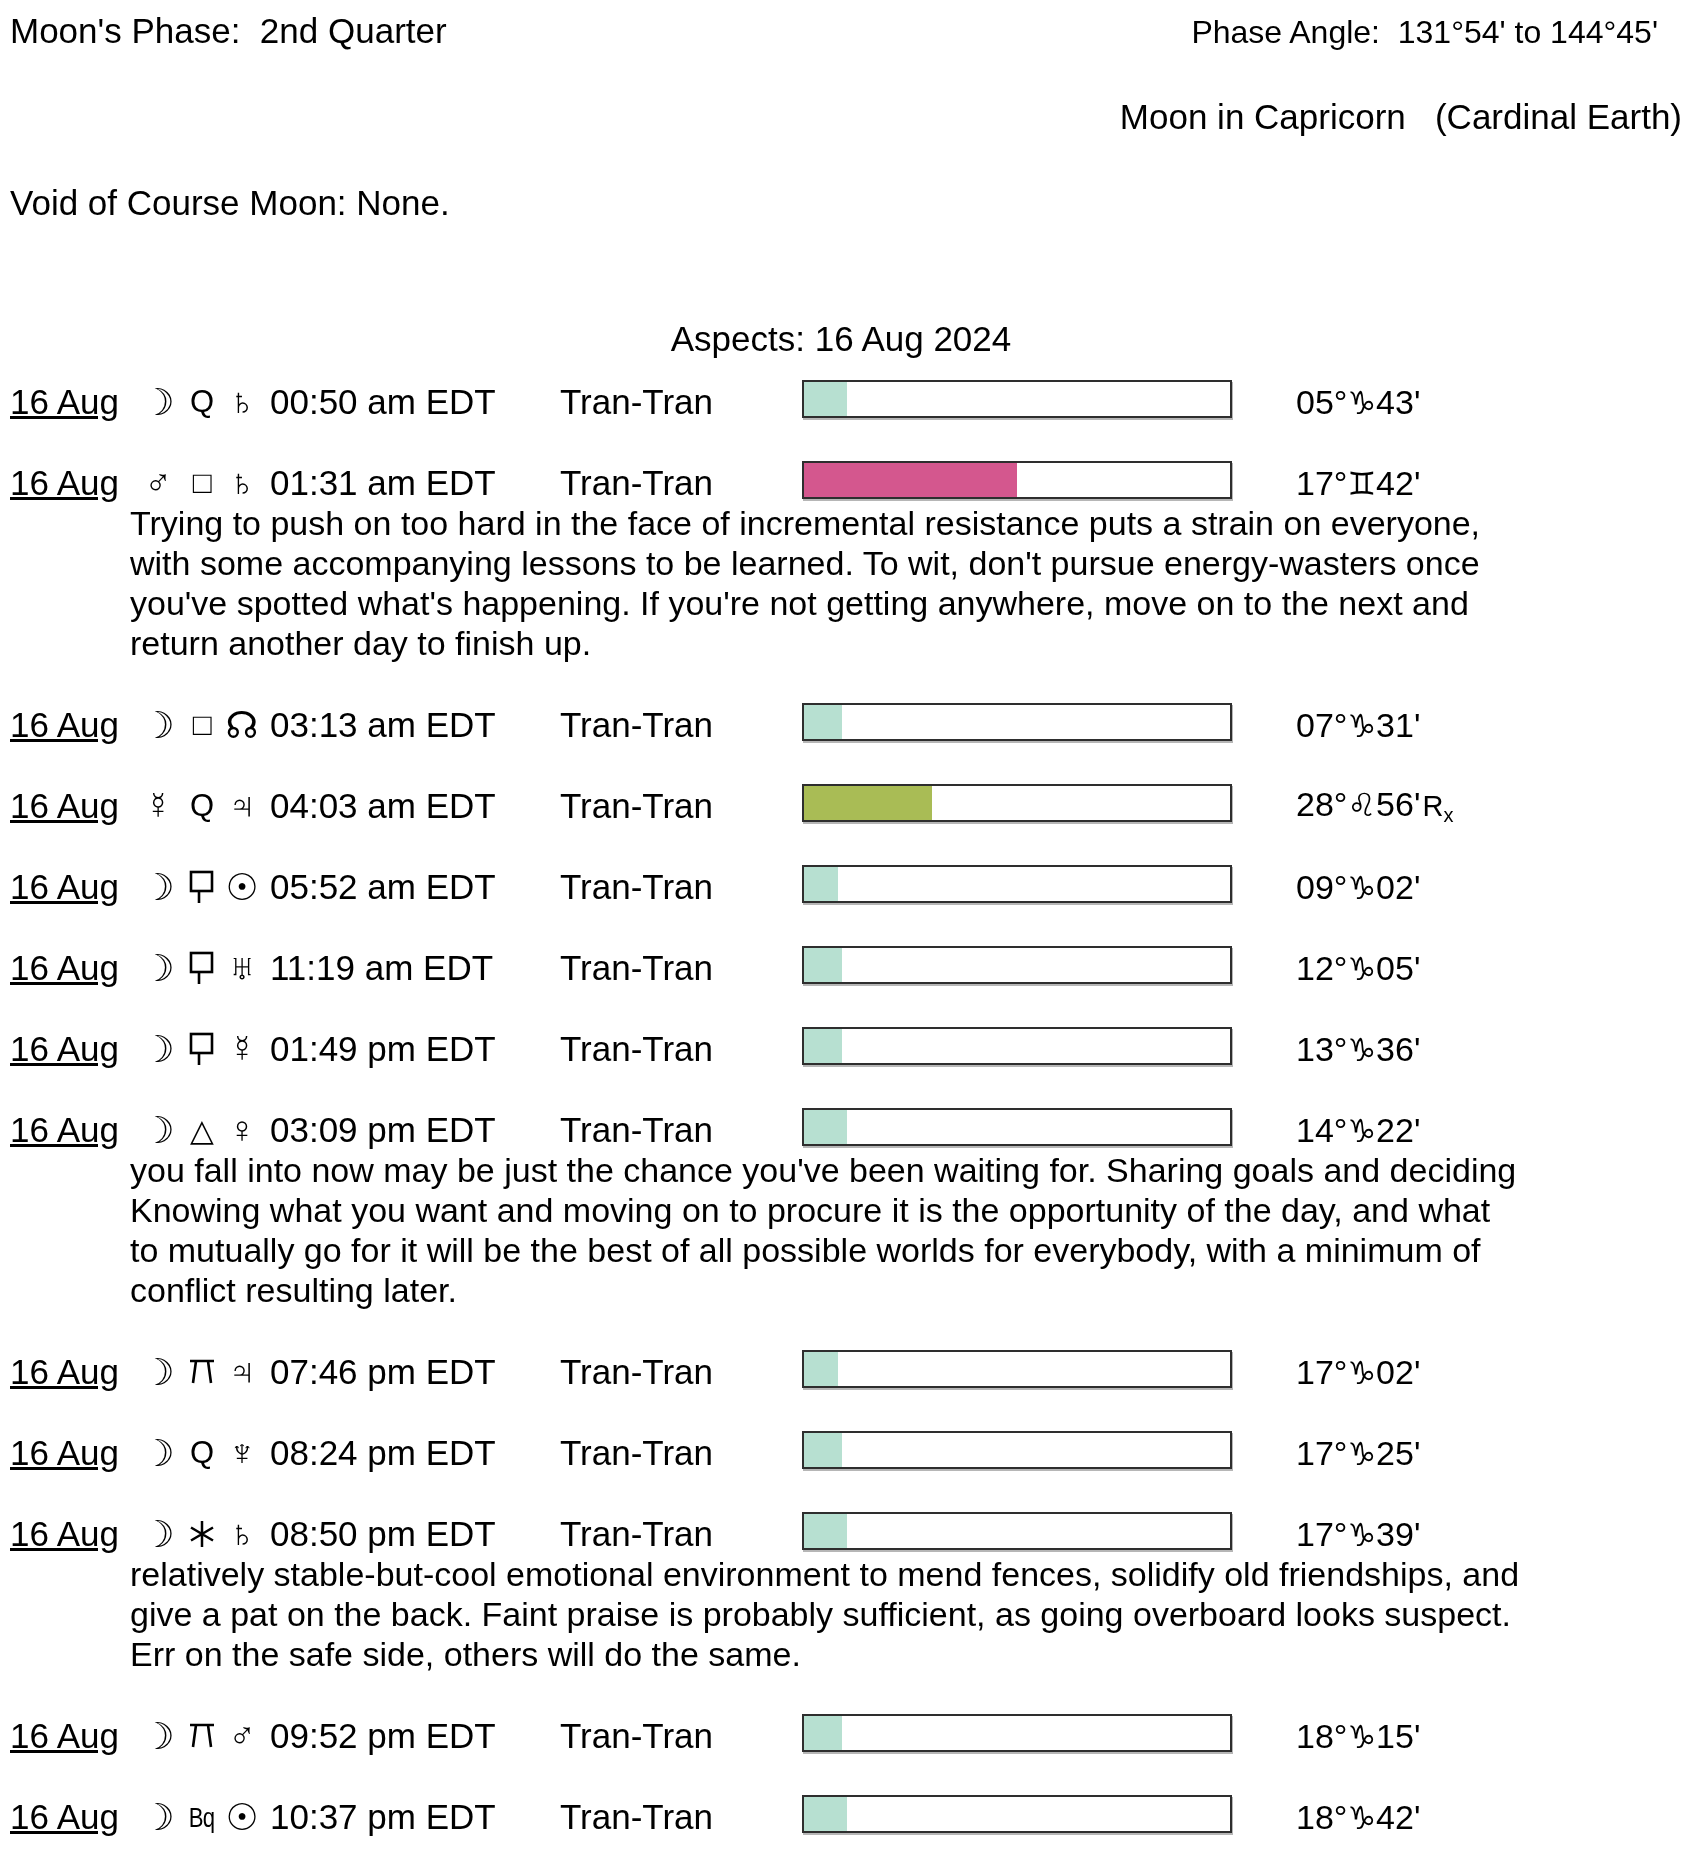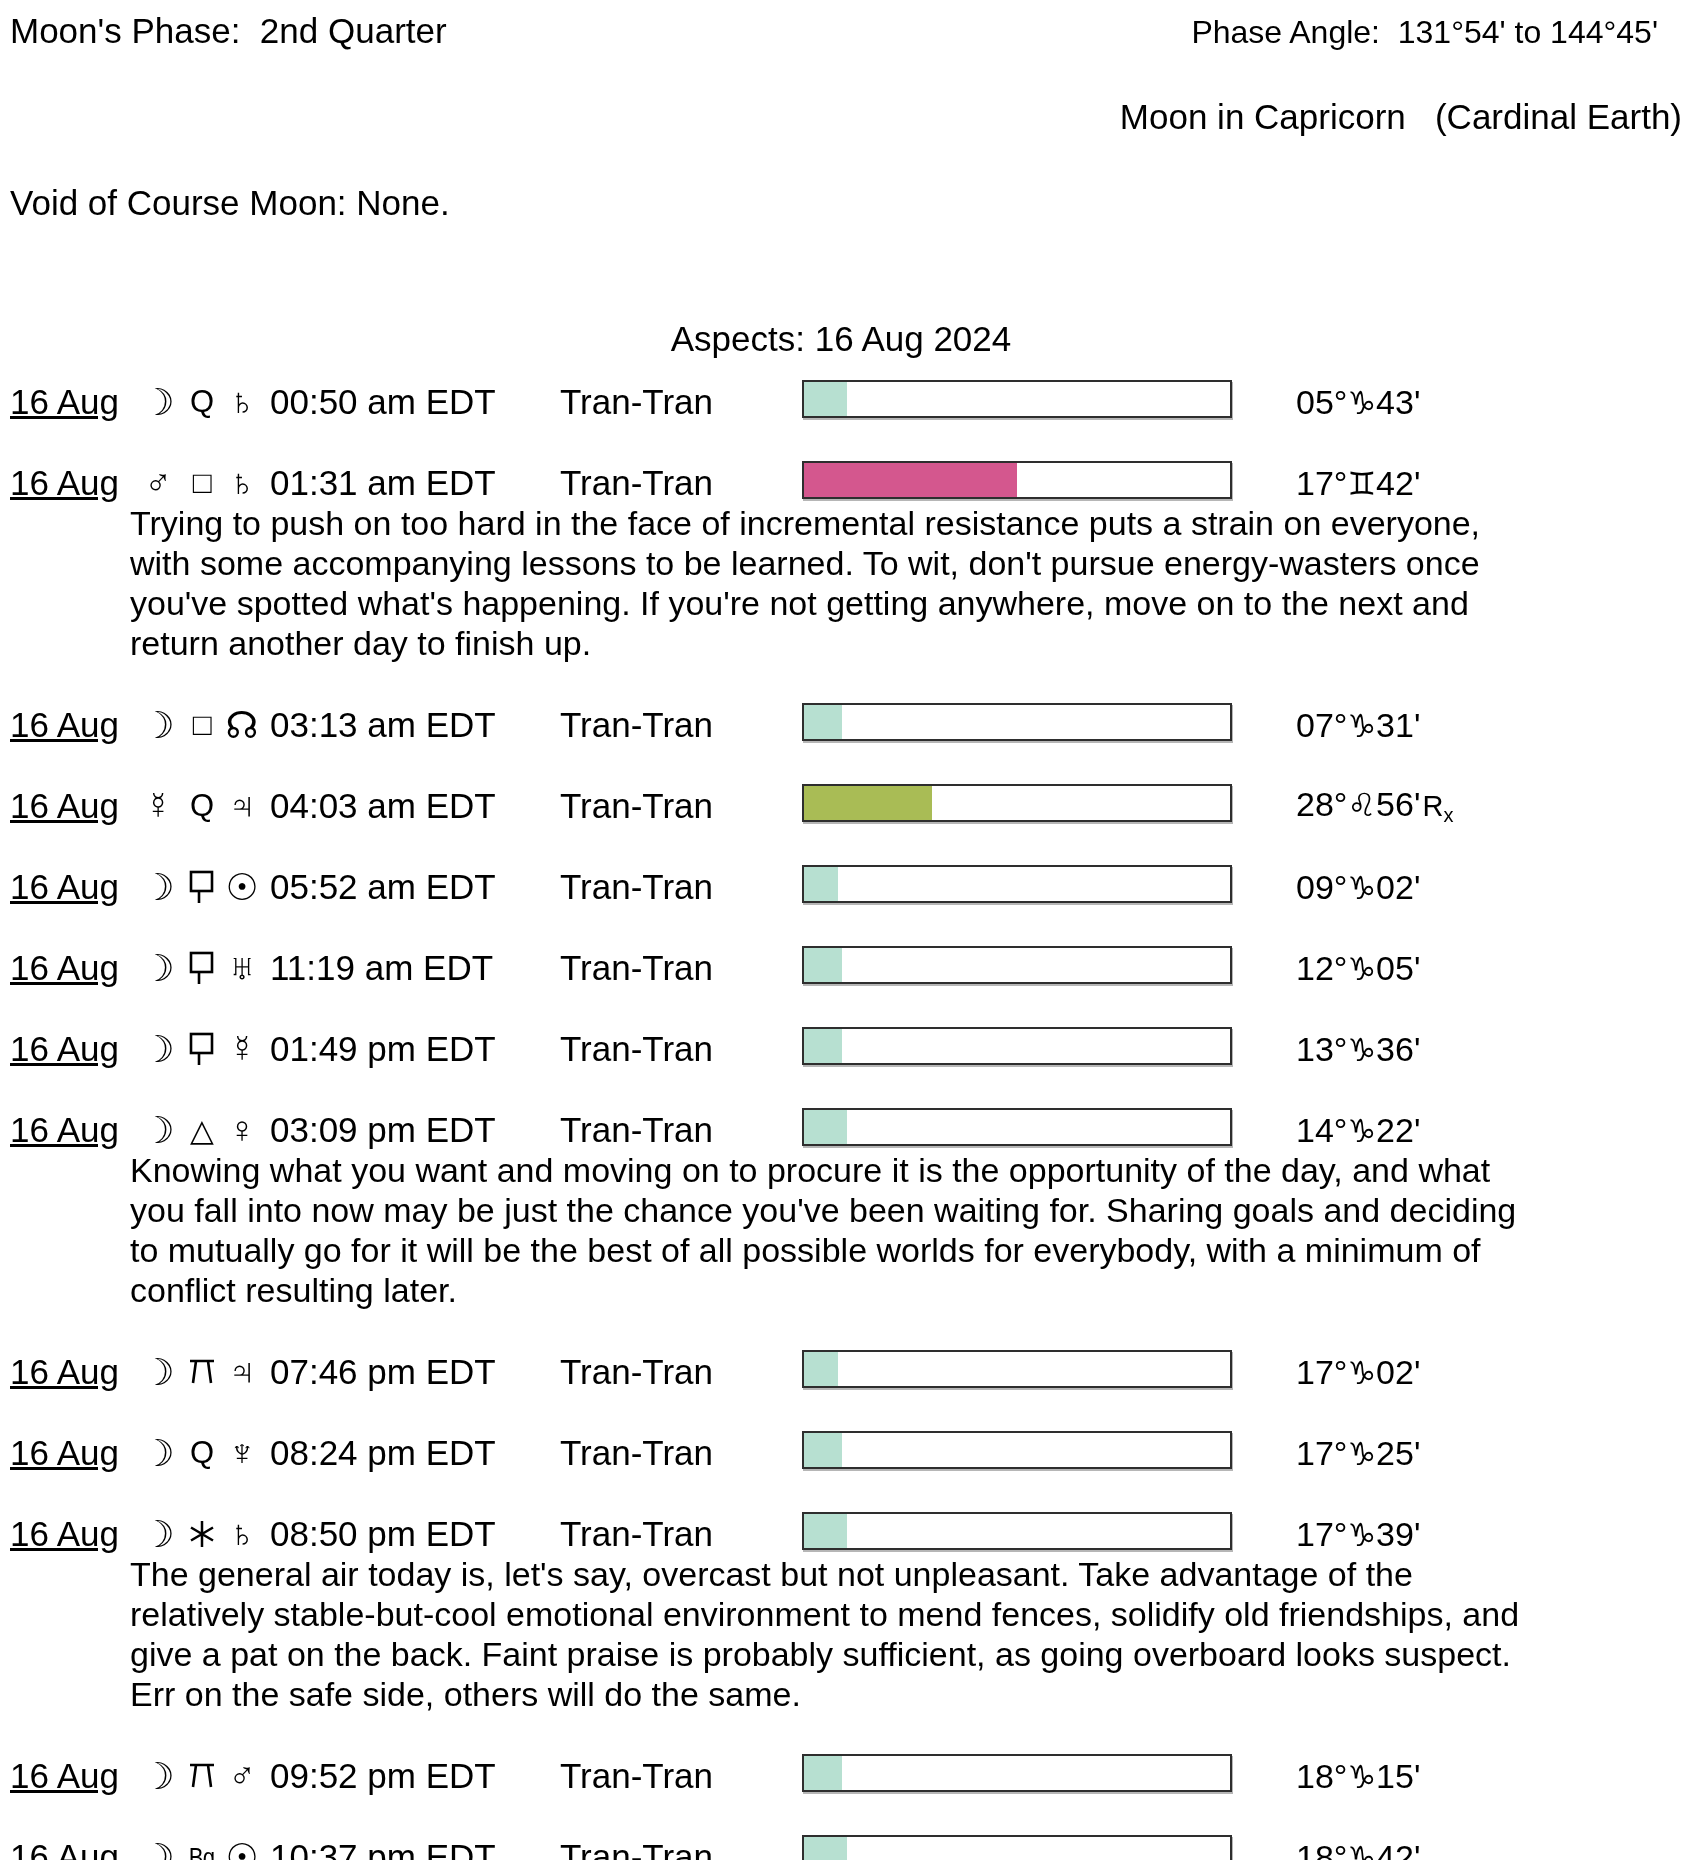--- a/index.html
+++ b/index.html
@@ -136,22 +136,22 @@
       <span class="c-date">16 Aug</span>
       <span class="c-s1">☽</span>
       <span class="c-asp"><span>△</span></span>
       <span class="c-s2">♀</span>
       <span class="c-time">03:09 pm EDT</span>
       <span class="c-type">Tran-Tran</span>
       <span class="c-bar"><span class="fill" style="display: block; width: 10%; background: rgb(183, 224, 209);"></span></span>
       <span class="c-val"><span>14°</span><span class="sign">♑</span><span>22'</span></span>
     </div>
     <div class="note">
+      <div class="note-line">you fall into now may be just the chance you've been waiting for. Sharing goals and deciding</div>
       <div class="note-line">Knowing what you want and moving on to procure it is the opportunity of the day, and what</div>
-      <div class="note-line">you fall into now may be just the chance you've been waiting for. Sharing goals and deciding</div>
       <div class="note-line">to mutually go for it will be the best of all possible worlds for everybody, with a minimum of</div>
       <div class="note-line">conflict resulting later.</div>
     </div>
     <div class="row">
       <span class="c-date">16 Aug</span>
       <span class="c-s1">☽</span>
       <span class="c-asp"><svg width="32" height="30" viewBox="0 0 32 30">
           <path d="M4 4 H28 M10 4 L7 26 M22 4 L25 26" stroke="#000" stroke-width="2.6" fill="none"></path>
         </svg></span>
       <span class="c-s2">♃</span>
@@ -176,21 +176,20 @@
       <span class="c-asp"><svg width="32" height="32" viewBox="0 0 32 32">
           <path d="M16 3 V29 M5 9.5 L27 22.5 M27 9.5 L5 22.5" stroke="#000" stroke-width="2.5" fill="none"></path>
         </svg></span>
       <span class="c-s2">♄</span>
       <span class="c-time">08:50 pm EDT</span>
       <span class="c-type">Tran-Tran</span>
       <span class="c-bar"><span class="fill" style="display: block; width: 10%; background: rgb(183, 224, 209);"></span></span>
       <span class="c-val"><span>17°</span><span class="sign">♑</span><span>39'</span></span>
     </div>
     <div class="note">
-      <div class="note-line">The general air today is, let's say, overcast but not unpleasant. Take advantage of the</div>
       <div class="note-line">relatively stable-but-cool emotional environment to mend fences, solidify old friendships, and</div>
       <div class="note-line">give a pat on the back. Faint praise is probably sufficient, as going overboard looks suspect.</div>
       <div class="note-line">Err on the safe side, others will do the same.</div>
     </div>
     <div class="row">
       <span class="c-date">16 Aug</span>
       <span class="c-s1">☽</span>
       <span class="c-asp"><svg width="32" height="30" viewBox="0 0 32 30">
           <path d="M4 4 H28 M10 4 L7 26 M22 4 L25 26" stroke="#000" stroke-width="2.6" fill="none"></path>
         </svg></span>

